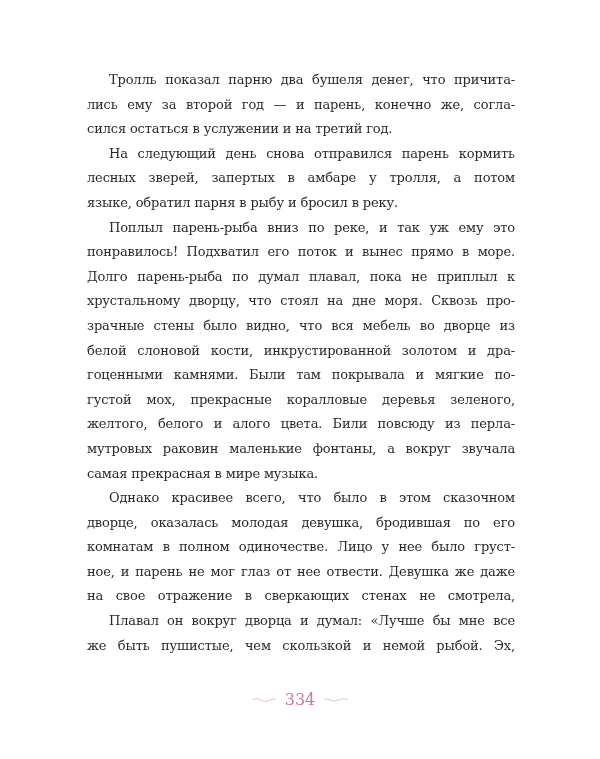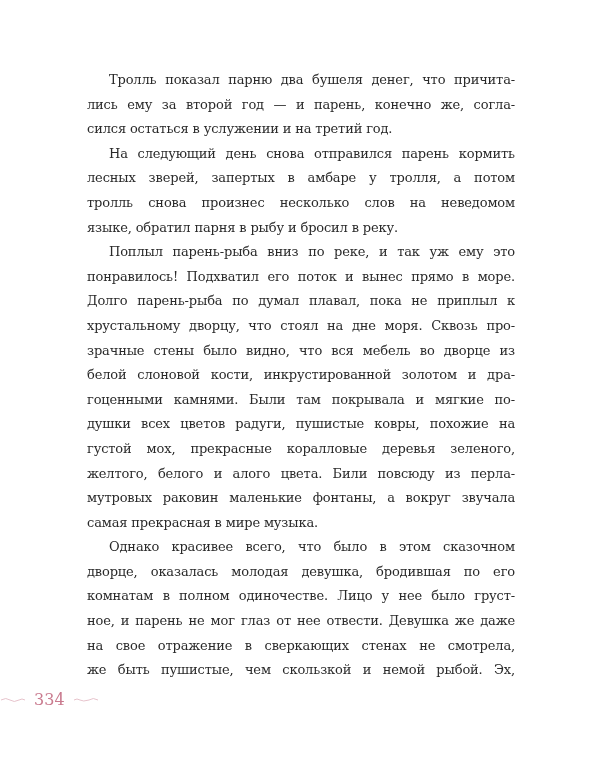--- a/index.html
+++ b/index.html
@@ -10,59 +10,58 @@
   .text-block {
     position: absolute; left: 87px; top: 68px; width: 428px;
     font-family: "DejaVu Serif", "Liberation Serif", serif;
     font-size: 13px; line-height: 24.6px; color: #2a2a2a;
     text-align: justify; letter-spacing: -0.15px;
   }
   .line { display: block; white-space: nowrap; height: 24.6px; }
   .line.j { text-align-last: justify; text-align: justify; white-space: normal; }
   .line.indent { padding-left: 22px; }
   .folio {
-    position: absolute; left: 0; top: 690px; width: 600px; 
+    position: absolute; left: 0; top: 690px; width: 600px; text-align: center;
     font-family: "DejaVu Serif", "Liberation Serif", serif;
     font-size: 16px; color: #c97a8e;
   }
   .orn {
     display: inline-block; width: 26px; height: 6px; vertical-align: middle;
     position: relative; top: -1px; opacity: 0.45;
   }
   .num { margin: 0 3px; }
 </style>
 </head>
 <body>
 
 <div class="page">
   <div class="text-block" id="text-block">
       <span class="line j indent">Тролль показал парню два бушеля денег, что причита-</span>
       <span class="line j">лись ему за второй год — и парень, конечно же, согла-</span>
       <span class="line">сился остаться в услужении и на третий год.</span>
       <span class="line j indent">На следующий день снова отправился парень кормить</span>
       <span class="line j">лесных зверей, запертых в амбаре у тролля, а потом</span>
-      <span class="line j">тролль снова произнес несколько слов на неведомом</span>
       <span class="line">языке, обратил парня в рыбу и бросил в реку.</span>
       <span class="line j indent">Поплыл парень-рыба вниз по реке, и так уж ему это</span>
       <span class="line j">понравилось! Подхватил его поток и вынес прямо в море.</span>
       <span class="line j">Долго парень-рыба по думал плавал, пока не приплыл к</span>
       <span class="line j">хрустальному дворцу, что стоял на дне моря. Сквозь про-</span>
       <span class="line j">зрачные стены было видно, что вся мебель во дворце из</span>
       <span class="line j">белой слоновой кости, инкрустированной золотом и дра-</span>
       <span class="line j">гоценными камнями. Были там покрывала и мягкие по-</span>
-      <span class="line j">душки всех цветов радуги, пушистые ковры, похожие на</span>
       <span class="line j">густой мох, прекрасные коралловые деревья зеленого,</span>
       <span class="line j">желтого, белого и алого цвета. Били повсюду из перла-</span>
       <span class="line j">мутровых раковин маленькие фонтаны, а вокруг звучала</span>
       <span class="line">самая прекрасная в мире музыка.</span>
       <span class="line j indent">Однако красивее всего, что было в этом сказочном</span>
       <span class="line j">дворце, оказалась молодая девушка, бродившая по его</span>
       <span class="line j">комнатам в полном одиночестве. Лицо у нее было груст-</span>
       <span class="line j">ное, и парень не мог глаз от нее отвести. Девушка же даже</span>
       <span class="line j">на свое отражение в сверкающих стенах не смотрела,</span>
+      <span class="line j indent">Плавал он вокруг дворца и думал: «Лучше бы мне все</span>
       <span class="line j">же быть пушистые, чем скользкой и немой рыбой. Эх,</span>
     </div>
 
   <div class="folio">
     <svg class="orn" viewBox="0 0 26 6">
       <path d="M1 3 Q6 0 10 3 T19 3 Q22 1 25 3" stroke="#c97a8e" stroke-width="1" fill="none"></path>
     </svg>
     <span class="num">334</span>
     <svg class="orn" viewBox="0 0 26 6">
       <path d="M1 3 Q4 1 7 3 T16 3 Q20 0 25 3" stroke="#c97a8e" stroke-width="1" fill="none"></path>

